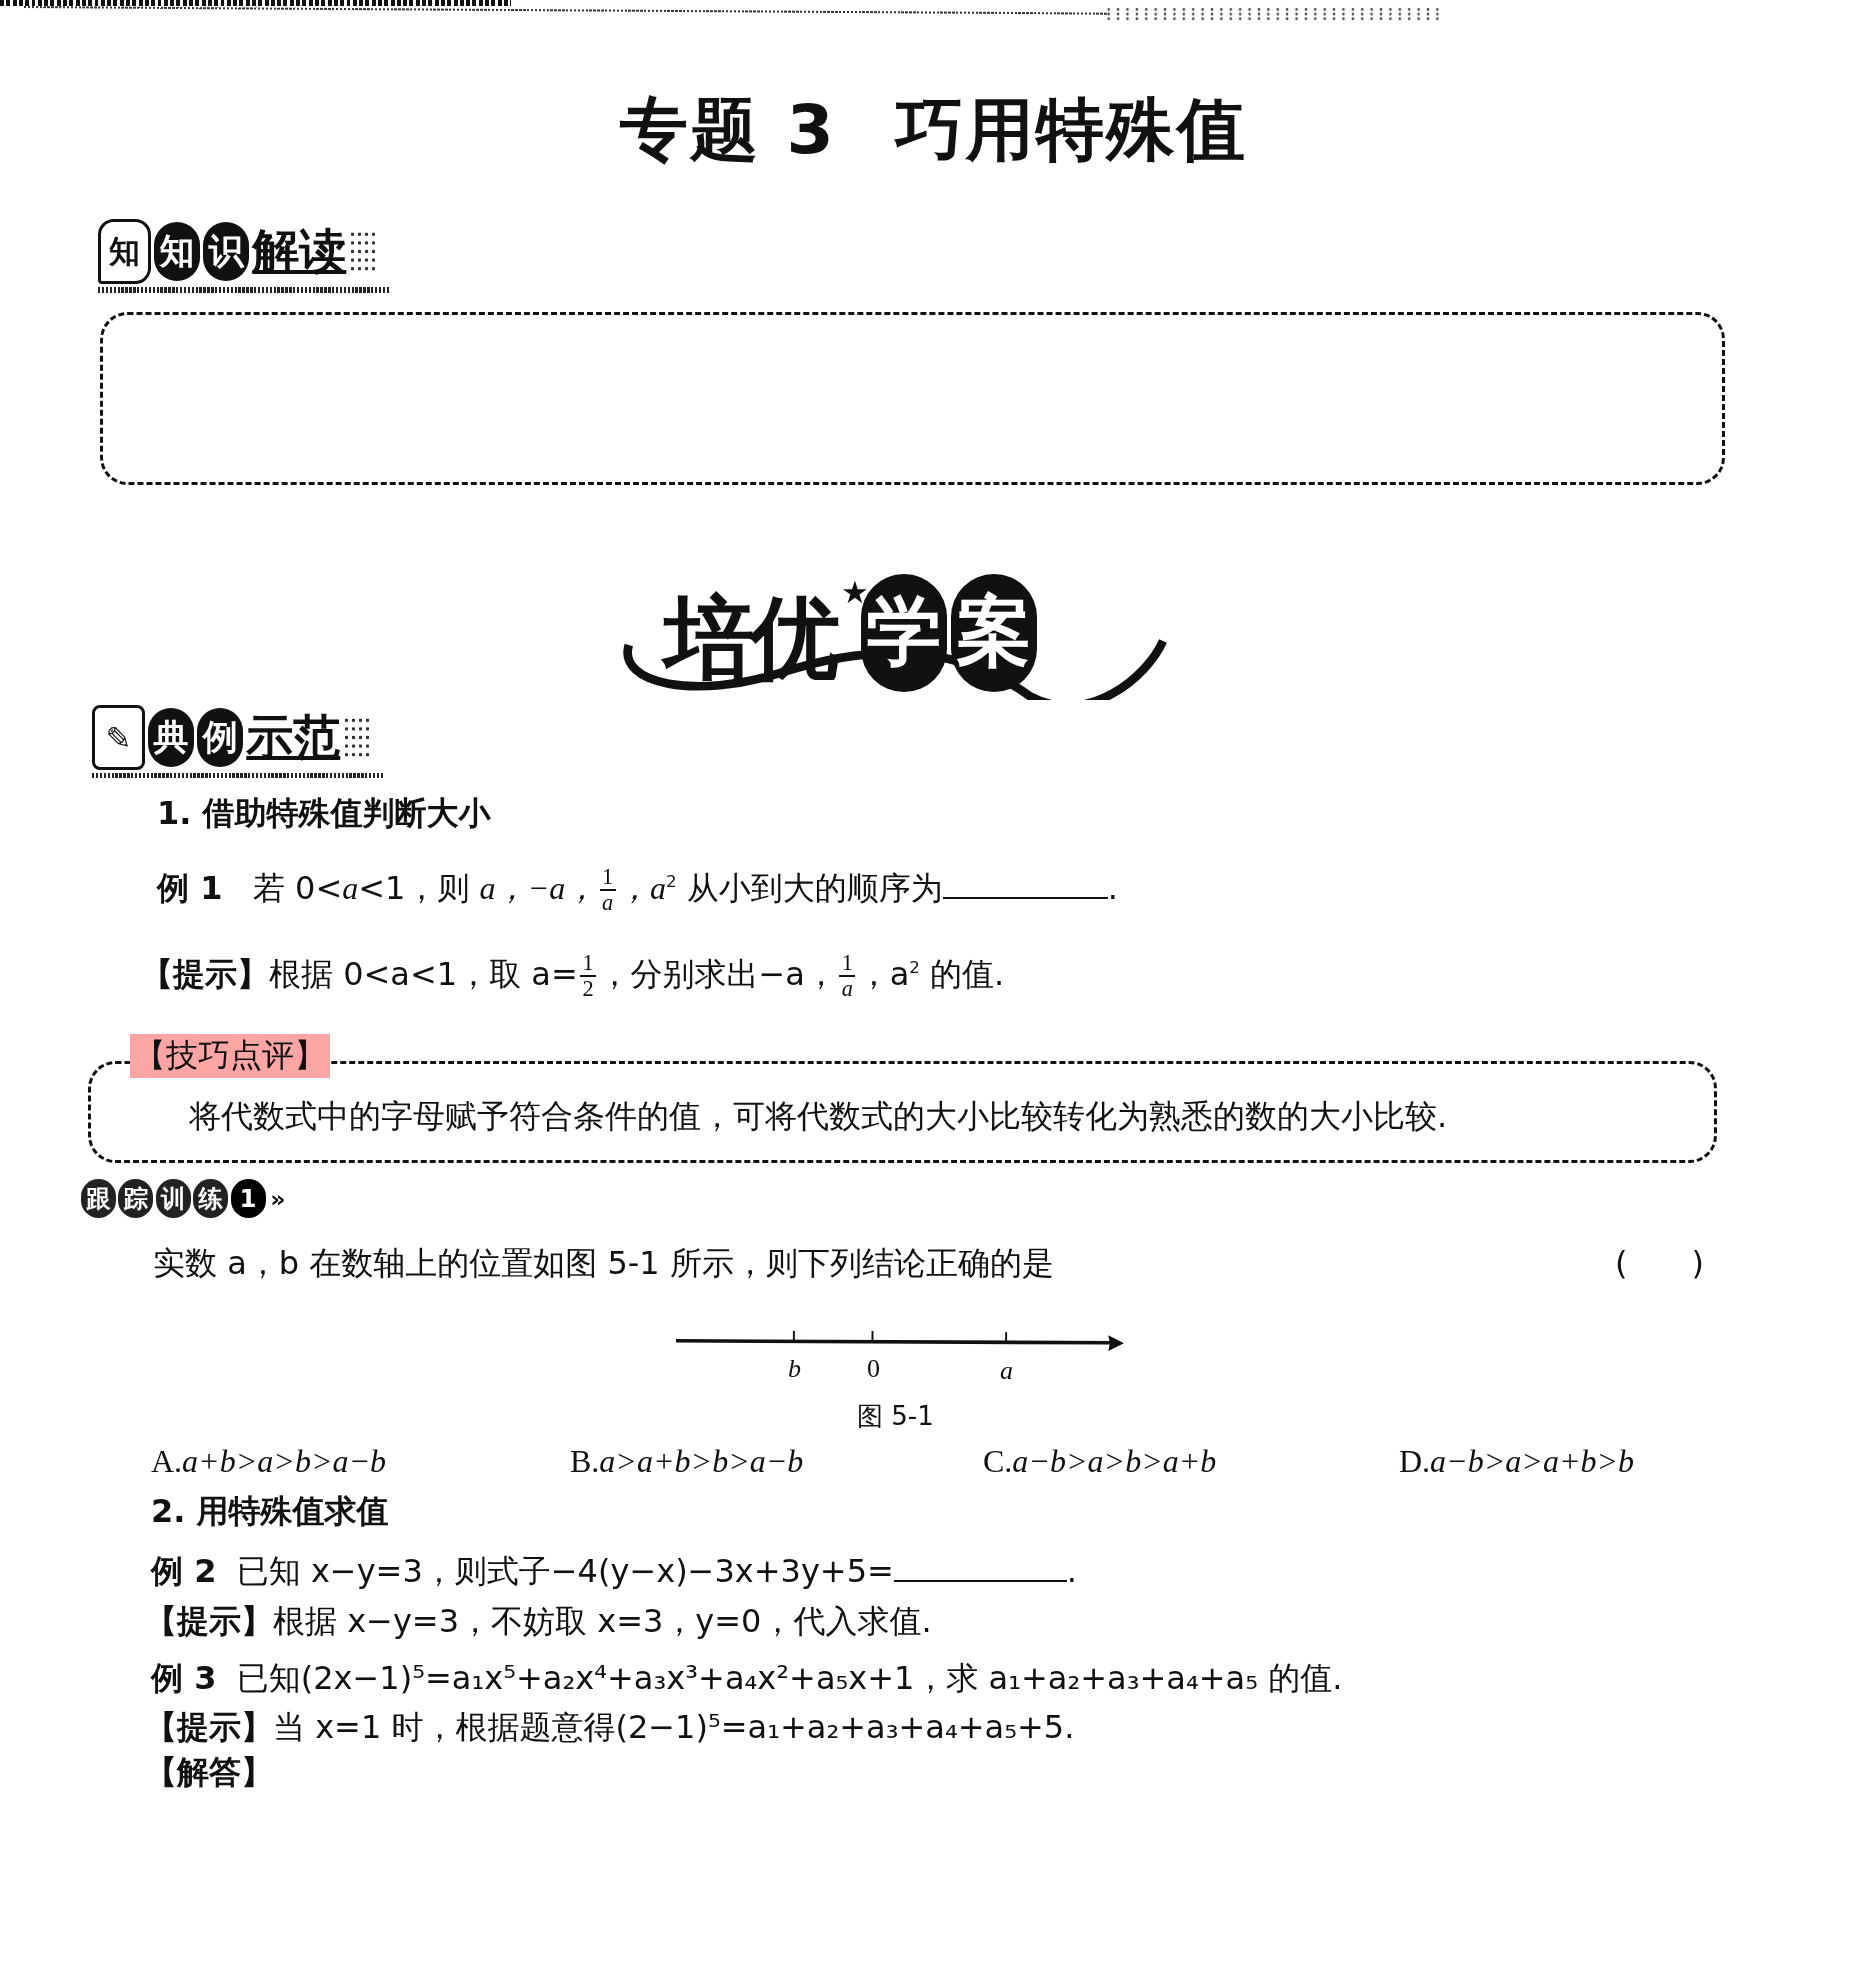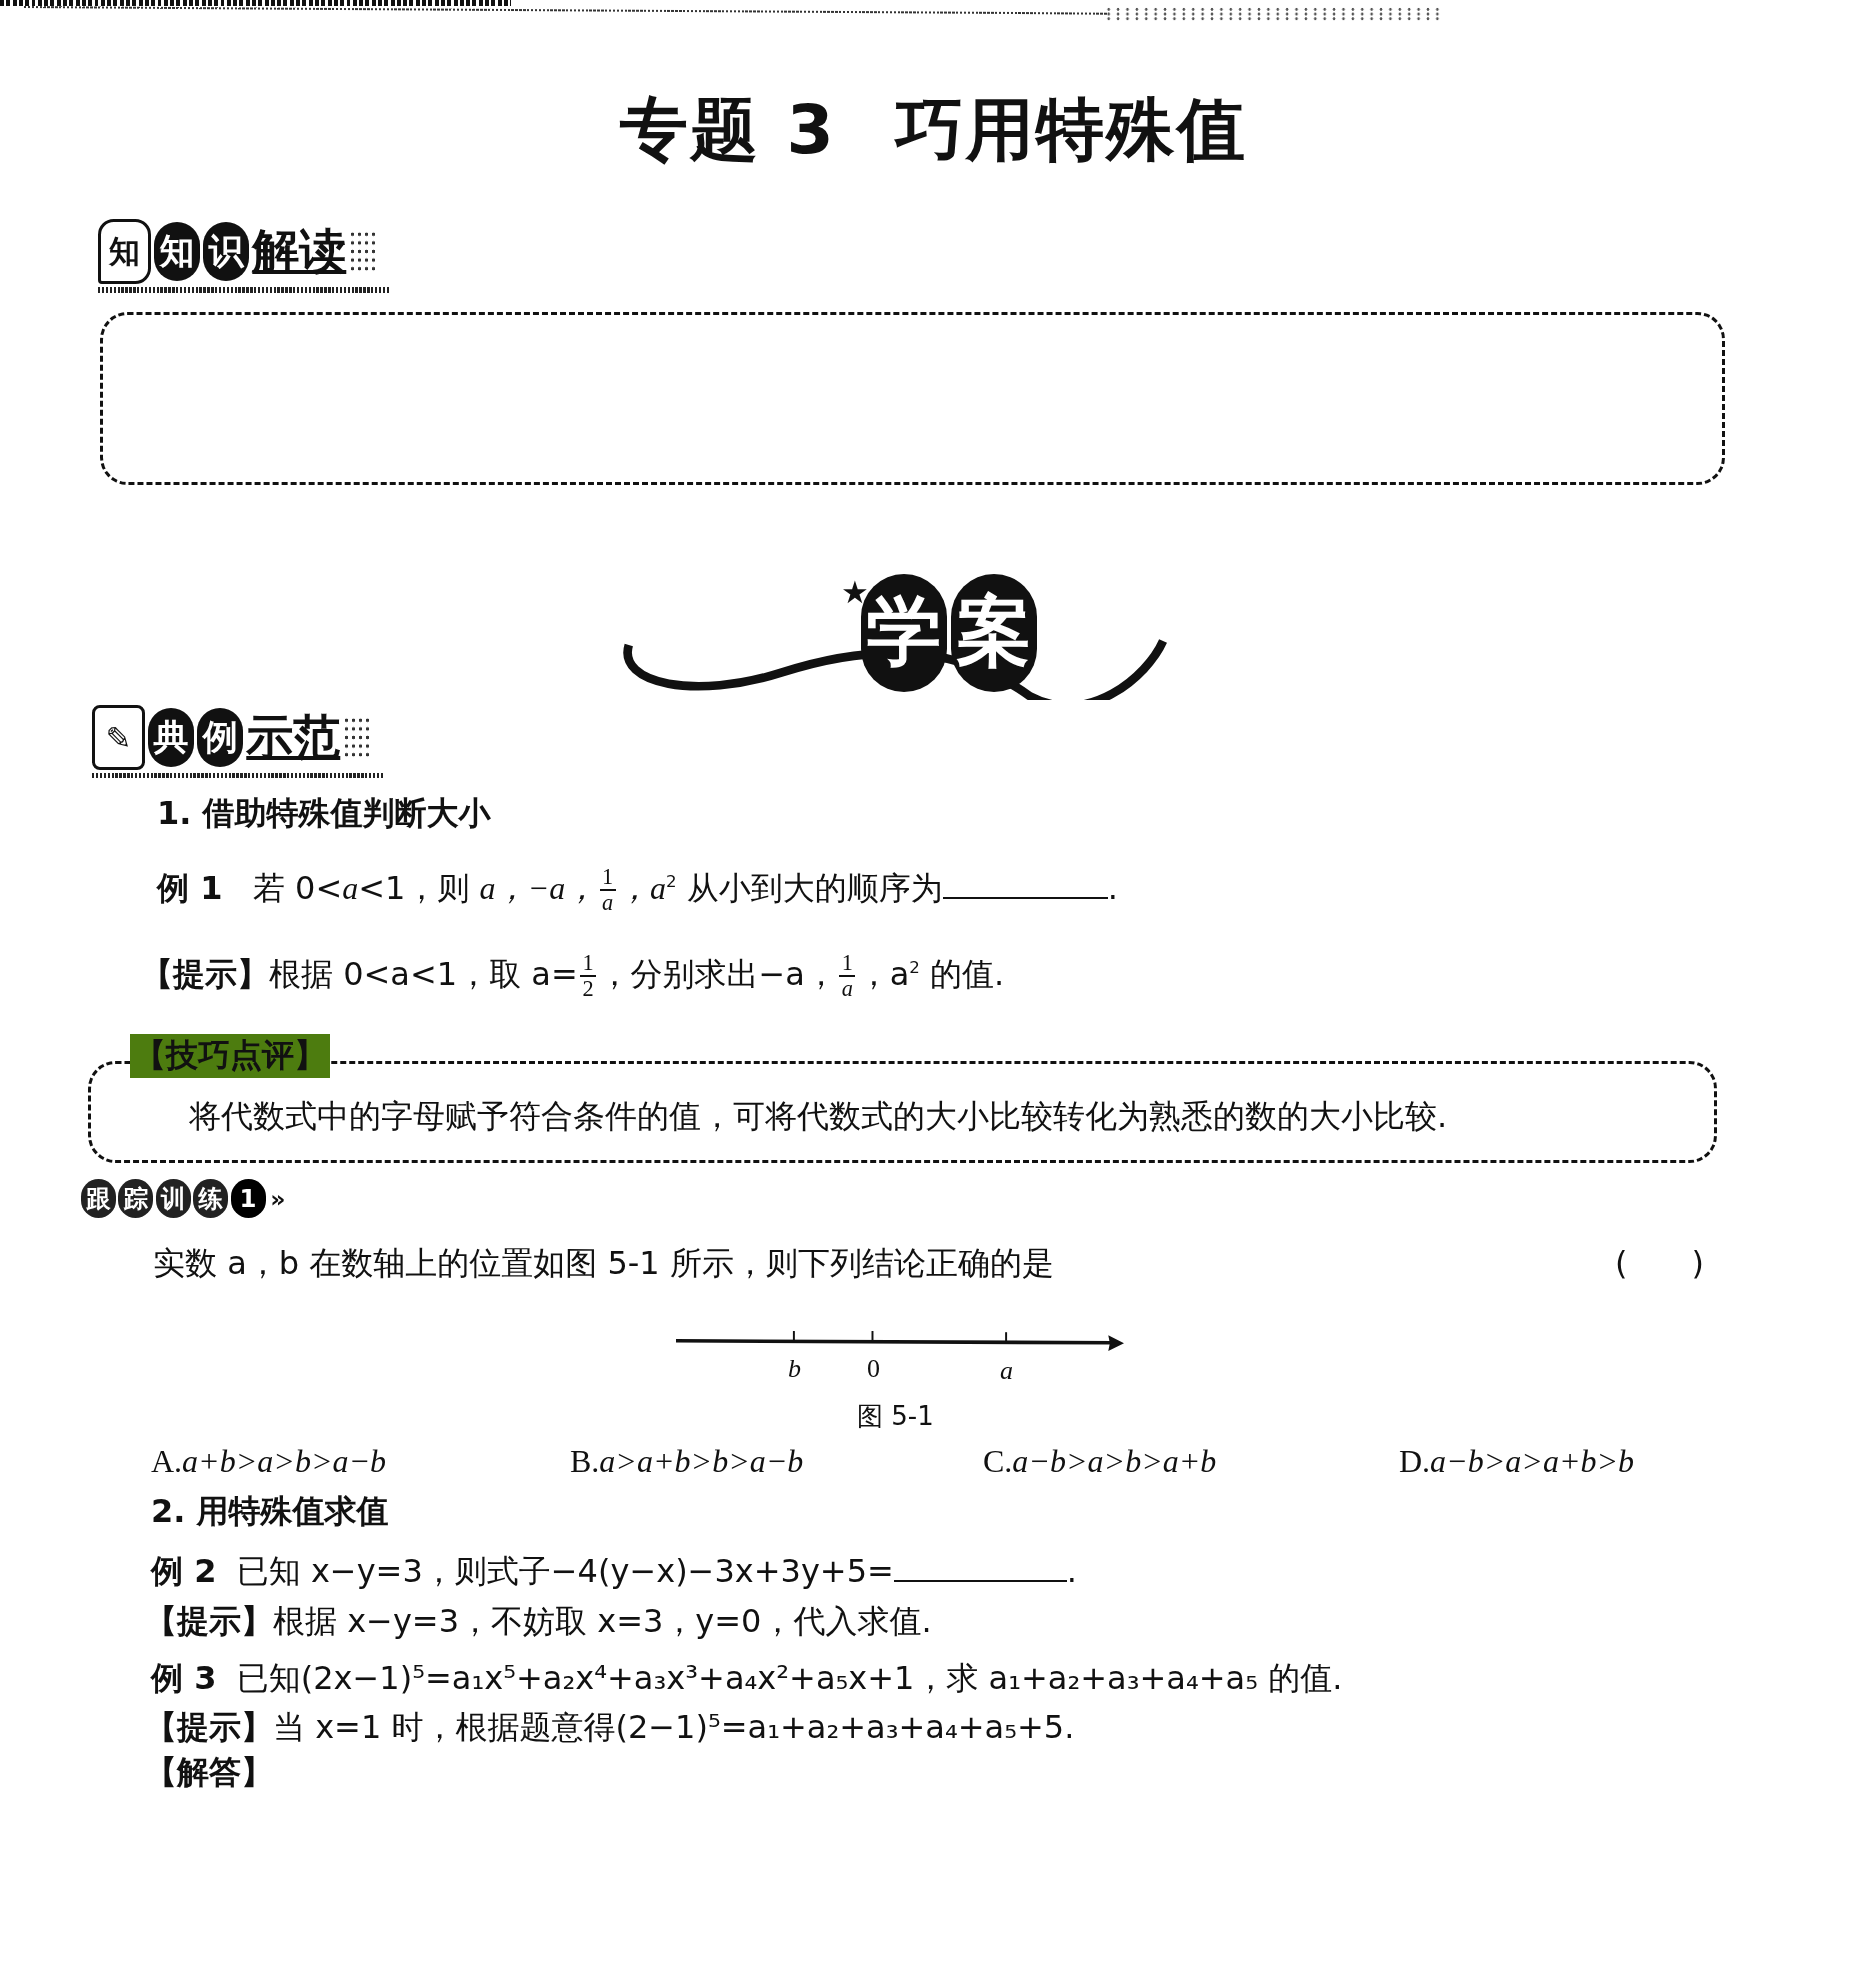--- a/index.html
+++ b/index.html
@@ -35,21 +35,21 @@
   .sechdr .logo { width:47px; height:59px; border:3.9px solid #111; border-radius:15.7px 15.7px 15.7px 3.9px;
                   display:flex; align-items:center; justify-content:center; font-size:31px; font-weight:bold; }
   .sechdr .circ { width:46px; height:59px; border-radius:23.6px; background:#111; color:#fff;
                   display:flex; align-items:center; justify-content:center; font-size:35px; font-weight:bold; }
   .sechdr .plain { font-size:47px; font-weight:bold;text-decoration:underline; }
   .sechdr .dotgrid { width:27.5px; height:43px; background:radial-gradient(circle,#333 1.6px,transparent 2px) 0 0/7px 8.6px; }
   .underline-hatch { height:5.5px; background:repeating-linear-gradient(90deg,#222 0 2.4px,#fff 2.4px 3.9px); }
 
   .dbox { border:3.5px dashed #111; border-radius:27.5px; box-sizing:border-box; }
 
-  .tag { background:#4d7c0f; padding:0 3.9px; font-size:32px; font-weight:bold; }
+  .tag { background:#fca5a5; padding:0 3.9px; font-size:32px; font-weight:normal; }
 
   
   .track { display:flex; align-items:center; gap:2.4px; }
   .track .c { width:35px; height:39px; border-radius:19.7px; background:#222; color:#fff;
               display:flex; align-items:center; justify-content:center; font-size:24.4px; font-weight:bold; }
   .track .arrows { font-size:23.6px; font-weight:bold; margin-left:2.4px; }
 
   
   .pylogo { left:664px; top:566px; width:511px; height:130px; }
   .pylogo .t1 { position:absolute; left:0; top:11.8px; font-size:90px; font-weight:bold; letter-spacing:-3.9px; }
@@ -86,20 +86,21 @@
   <div class="underline-hatch" style="width:291px; margin-top:2.4px;"></div>
 </div>
 
 <div class="abs dbox" style="left:100px; top:312px; width:1625px; height:173px;">
 </div>
 
 <div class="abs pylogo sans">
   <svg class="swoosh" viewBox="0 0 1400 160">
     <path d="M30 20 C 0 120, 200 160, 420 90 C 700 0, 900 40, 1050 150 C 1200 230, 1350 100, 1390 10" fill="none" stroke="#111" stroke-width="22"></path>
   </svg>
+  <div class="t1">培优</div>
   <div class="star">★</div>
   <div class="c" style="left:197px;">学</div>
   <div class="c" style="left:287px;">案</div>
 </div>
 
 <div class="abs" style="left:92px; top:704px;">
   <div class="sechdr sans">
     <div class="logo" style="border-radius:7.9px;">✎</div>
     <div class="circ">典</div>
     <div class="circ">例</div>

